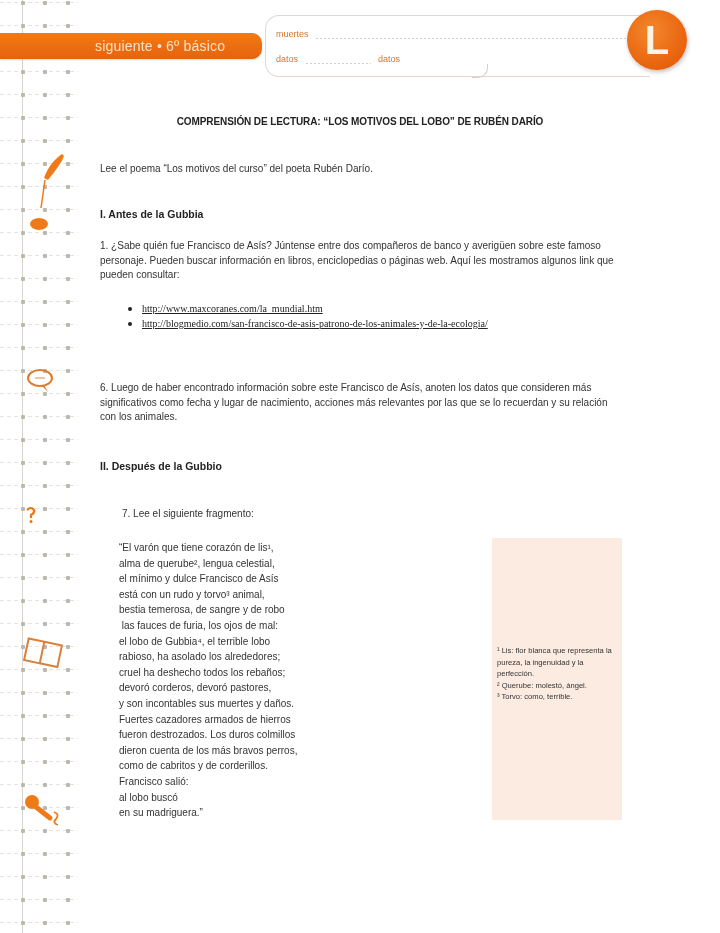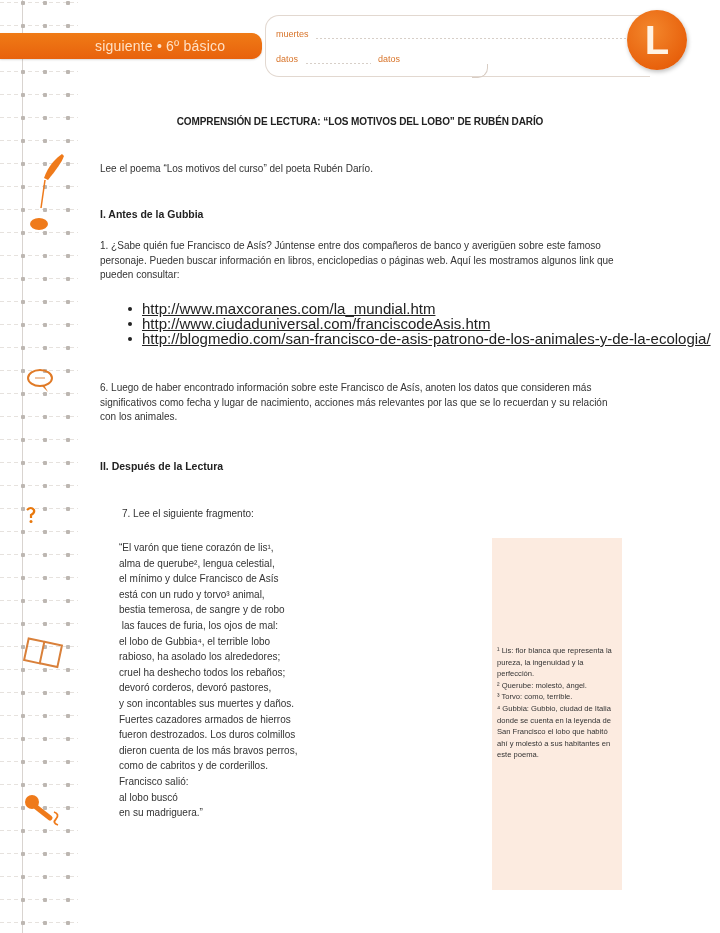--- a/index.html
+++ b/index.html
@@ -30,27 +30,27 @@
     background: radial-gradient(circle at 40% 35%, #f3872c 0%, #e8620d 70%, #d8550a 100%);
     box-shadow: 1px 2px 4px rgba(0,0,0,0.25); color: #fff3e4; font-size: 40px; font-weight: bold;
     text-align: center; line-height: 60px; }
 
   
   .title { position: absolute; left: 100px; top: 116px; width: 520px; text-align: center;
     font-size: 10px; font-weight: bold; color: #222; letter-spacing: -0.1px; }
   .para { position: absolute; font-size: 10px; line-height: 14.5px; color: #333; }
   .heading { position: absolute; font-size: 10.5px; font-weight: bold; color: #222; }
   .links { position: absolute; left: 128px; top: 301px; list-style: none; }
-  .links li { position: relative; padding-left: 14px; font-size: 15px; line-height: 15px; }
+  .links li { position: relative; padding-left: 14px; font-size: 10px; line-height: 15px; font-family: Liberation Serif, serif; }
   .links li::before { content: ""; position: absolute; left: 0; top: 6px; width: 4px; height: 4px; background: #222; border-radius: 50%; }
   .links a { color: #222; text-decoration: underline; }
 
   .poem { position: absolute; left: 119px; top: 540px; font-size: 10px; line-height: 15.6px; color: #333; white-space: pre; }
 
-  .notes { position: absolute; left: 492px; top: 538px; width: 130px; height: 352px; background: #fcebe0; }
+  .notes { position: absolute; left: 492px; top: 538px; width: 130px; height: 282px; background: #fcebe0; }
   .notes-text { position: absolute; left: 5px; top: 107px; width: 122px; font-size: 7.6px; line-height: 11.6px; color: #333; }
   .notes-text p { margin: 0; }
 
   .icon { position: absolute; }
 </style>
 </head>
 <body>
 
 <div class="grid" id="grid">
   <div class="grid-vline"></div>
@@ -236,37 +236,35 @@
 
 <div class="title">COMPRENSIÓN DE LECTURA: “LOS MOTIVOS DEL LOBO” DE RUBÉN DARÍO</div>
 
 <div class="para" style="left:100px; top:162px; width:500px;">Lee el poema “Los motivos del curso” del poeta Rubén Darío.</div>
 
 <div class="heading" style="left:100px; top:208px;">I. Antes de la Gubbia</div>
 <div class="para" style="left:100px; top:239px; width:525px;">1. ¿Sabe quién fue Francisco de Asís? Júntense entre dos compañeros de banco y averigüen sobre este famoso personaje. Pueden buscar información en libros, enciclopedias o páginas web. Aquí les mostramos algunos link que pueden consultar:</div>
 
 <ul class="links">
   <li><a href="#">http://www.maxcoranes.com/la_mundial.htm</a></li>
-  <li><a href="#">http://www.ciudaduniversal.com/franciscodeAsis.htm</a></li>
   <li><a href="#">http://blogmedio.com/san-francisco-de-asis-patrono-de-los-animales-y-de-la-ecologia/</a></li>
 </ul>
 
 <div class="para" style="left:100px; top:381px; width:520px;">6. Luego de haber encontrado información sobre este Francisco de Asís, anoten los datos que consideren más significativos como fecha y lugar de nacimiento, acciones más relevantes por las que se lo recuerdan y su relación con los animales.</div>
 
-<div class="heading" style="left:100px; top:460px;">II. Después de la Lectura</div>
+<div class="heading" style="left:100px; top:460px;">II. Después de la Gubbio</div>
 <div class="para" style="left:122px; top:507px;">7.    Lee el siguiente fragmento:</div>
 
 <div class="poem" id="poem"><div>“El varón que tiene corazón de lis¹,</div><div>alma de querube², lengua celestial,</div><div>el mínimo y dulce Francisco de Asís</div><div>está con un rudo y torvo³ animal,</div><div>bestia temerosa, de sangre y de robo</div><div> las fauces de furia, los ojos de mal:</div><div>el lobo de Gubbia⁴, el terrible lobo</div><div>rabioso, ha asolado los alrededores;</div><div>cruel ha deshecho todos los rebaños;</div><div>devoró corderos, devoró pastores,</div><div>y son incontables sus muertes y daños.</div><div>Fuertes cazadores armados de hierros</div><div>fueron destrozados. Los duros colmillos</div><div>dieron cuenta de los más bravos perros,</div><div>como de cabritos y de corderillos.</div><div>Francisco salió:</div><div>al lobo buscó</div><div>en su madriguera.”</div></div>
 
 <div class="notes">
   <div class="notes-text">
     <p>¹ Lis: flor blanca que representa la pureza, la ingenuidad y la perfección.</p>
     <p>² Querube: molestó, ángel.</p>
     <p>³ Torvo: como, terrible.</p>
-    <p>⁴ Gubbia: Gubbio, ciudad de Italia donde se cuenta en la leyenda de San Francisco el lobo que habitó ahí y molestó a sus habitantes en este poema.</p>
   </div>
 </div>
 
 <svg class="icon" style="left:26px; top:152px;" width="44" height="82" viewBox="0 0 44 82">
   <path d="M36 2 C30 6 22 14 18 26 L22 28 C30 18 36 10 38 4 Z" fill="#ef7a1a"></path>
   <line x1="19" y1="28" x2="15" y2="56" stroke="#ef7a1a" stroke-width="1.5"></line>
   <ellipse cx="13" cy="72" rx="9" ry="6" fill="#ef7a1a"></ellipse>
 </svg>
 
 <svg class="icon" style="left:26px; top:368px;" width="30" height="26" viewBox="0 0 30 26">

